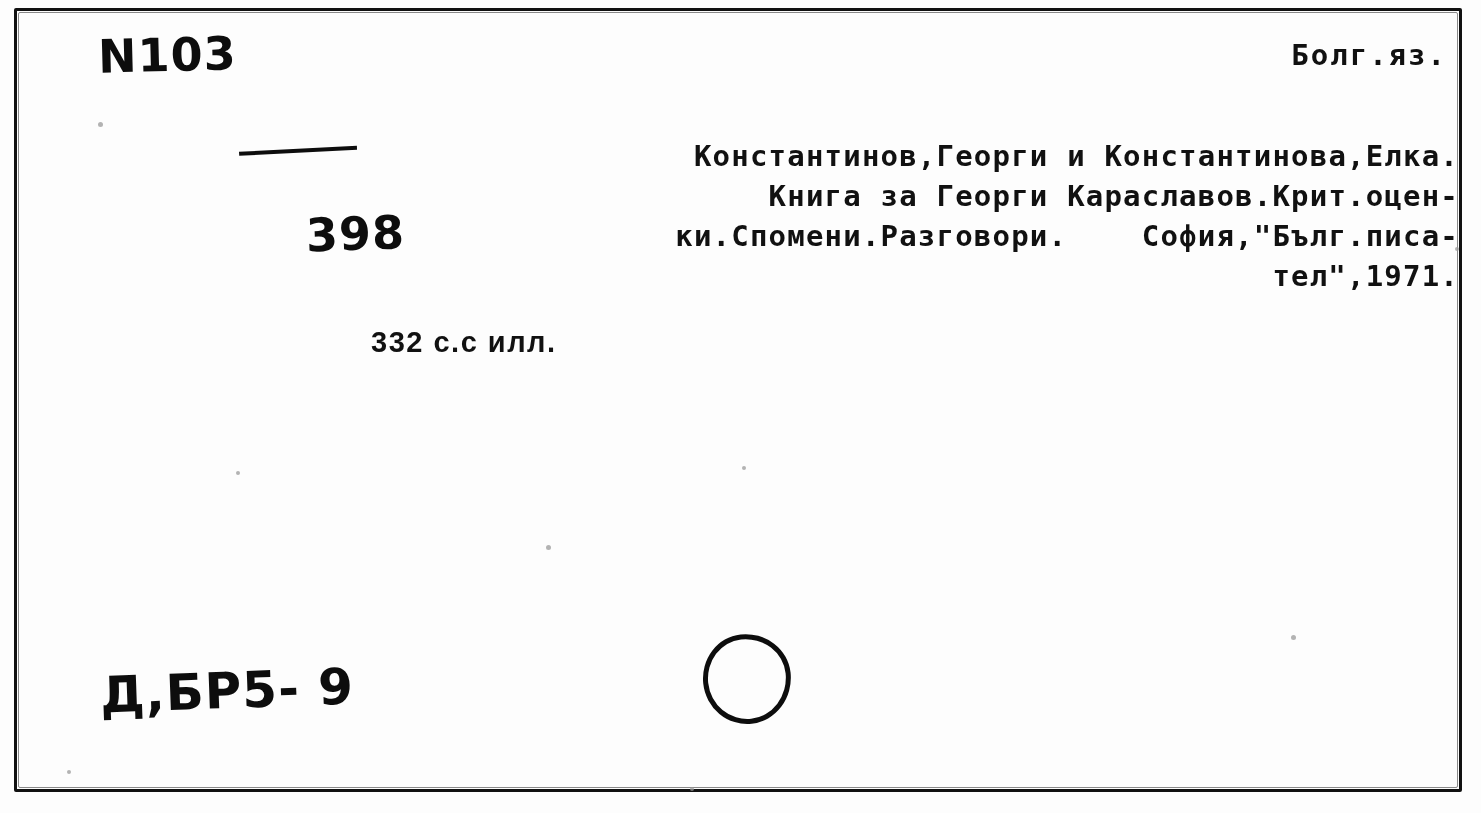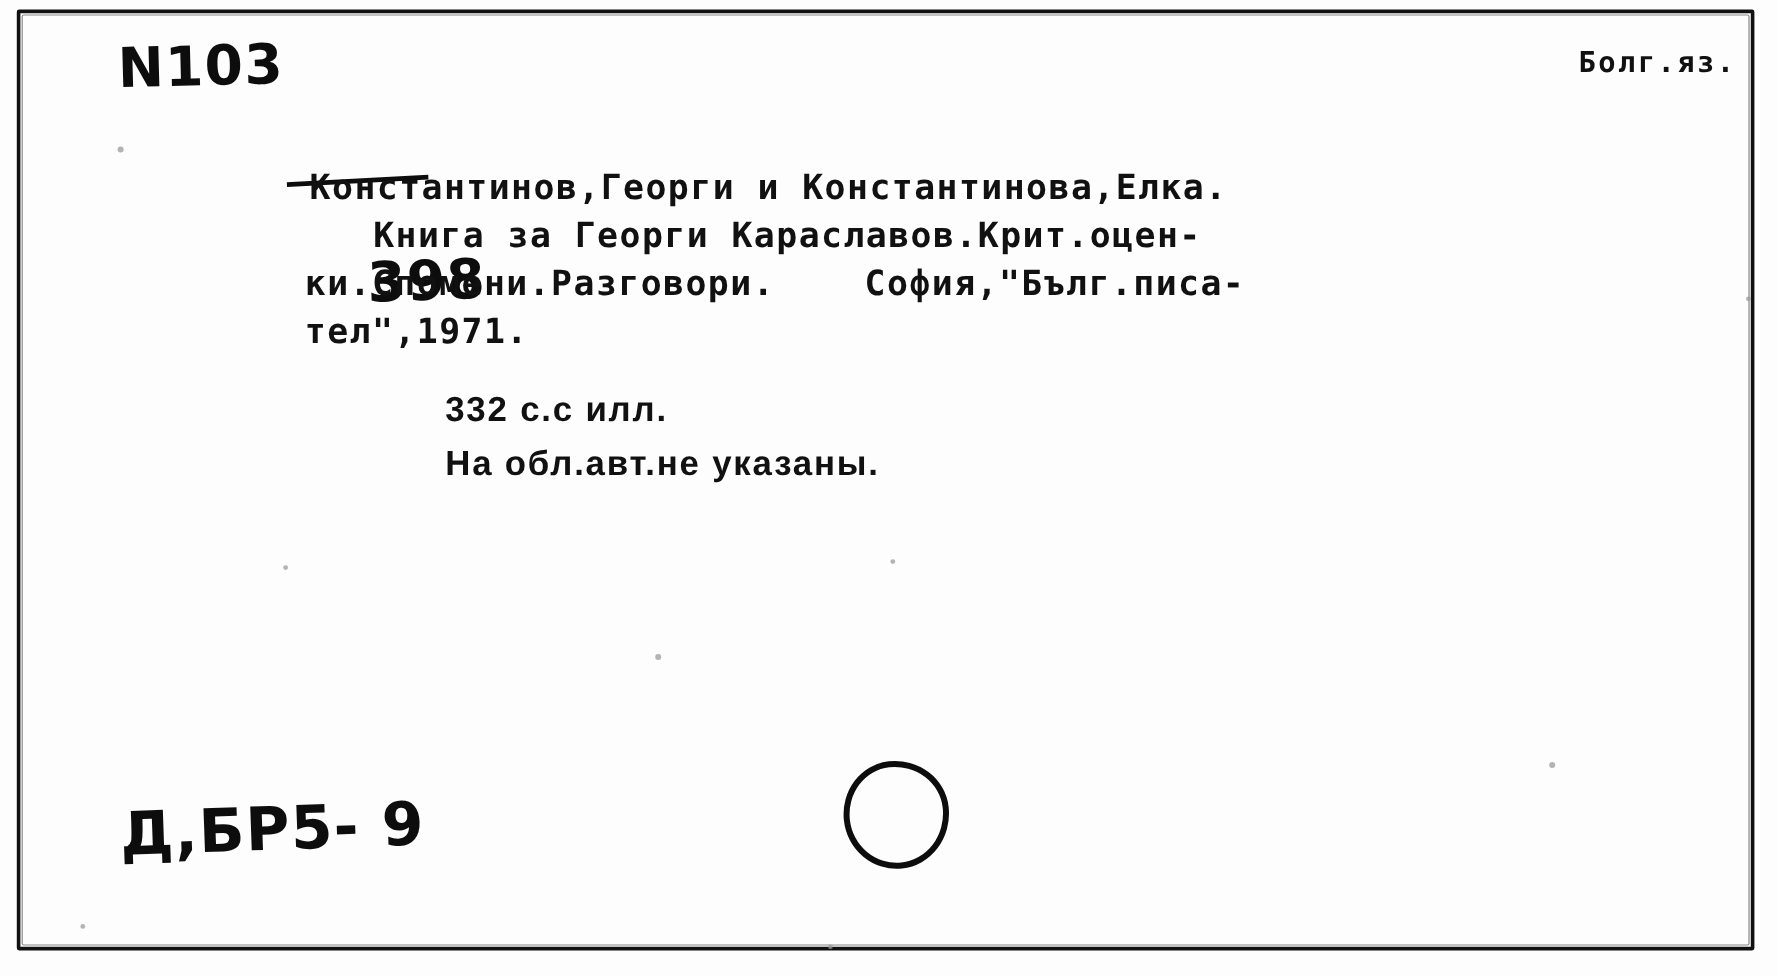--- a/index.html
+++ b/index.html
@@ -93,29 +93,30 @@
     font-family: "DejaVu Sans Mono", monospace;
     font-weight: 700;
     color: #111;
     white-space: pre;
     font-size: 28px;
     letter-spacing: 1.5px;
   }
   #language-label {
     right: 34px;
     top: 38px;
-    font-size: 24px;
+    font-size: 29px;
     letter-spacing: 2px;
   }
 
   #record-block {
     position: absolute;
-    left: 258px;
+    left: 279px;
     top: 136px;
     width: 1180px;
+    text-align: right;
   }
   #record-block .line {
     font-family: "DejaVu Sans Mono", monospace;
     font-weight: 700;
     color: #111;
     white-space: pre;
     font-size: 29px;
     letter-spacing: 1.2px;
     line-height: 40px;
   }
@@ -178,20 +179,19 @@
 
   <div id="record-block">
     <div class="line ind1">Константинов,Георги и Константинова,Елка.</div>
     <div class="line ind2">Книга за Георги Караславов.Крит.оцен-</div>
     <div class="line ind0">ки.Спомени.Разговори.    София,"Бълг.писа-</div>
     <div class="line ind0">тел",1971.</div>
   </div>
 
   <div id="collation-block">
     <div class="line">332 с.с илл.</div>
-    <div class="line">На обл.авт.не указаны.</div>
   </div>
 
   <div id="circle-mark"></div>
 
   <div class="hand" id="call-number-bottom">Д,БР5- 9</div>
 
 </div>
 
 </body></html>

